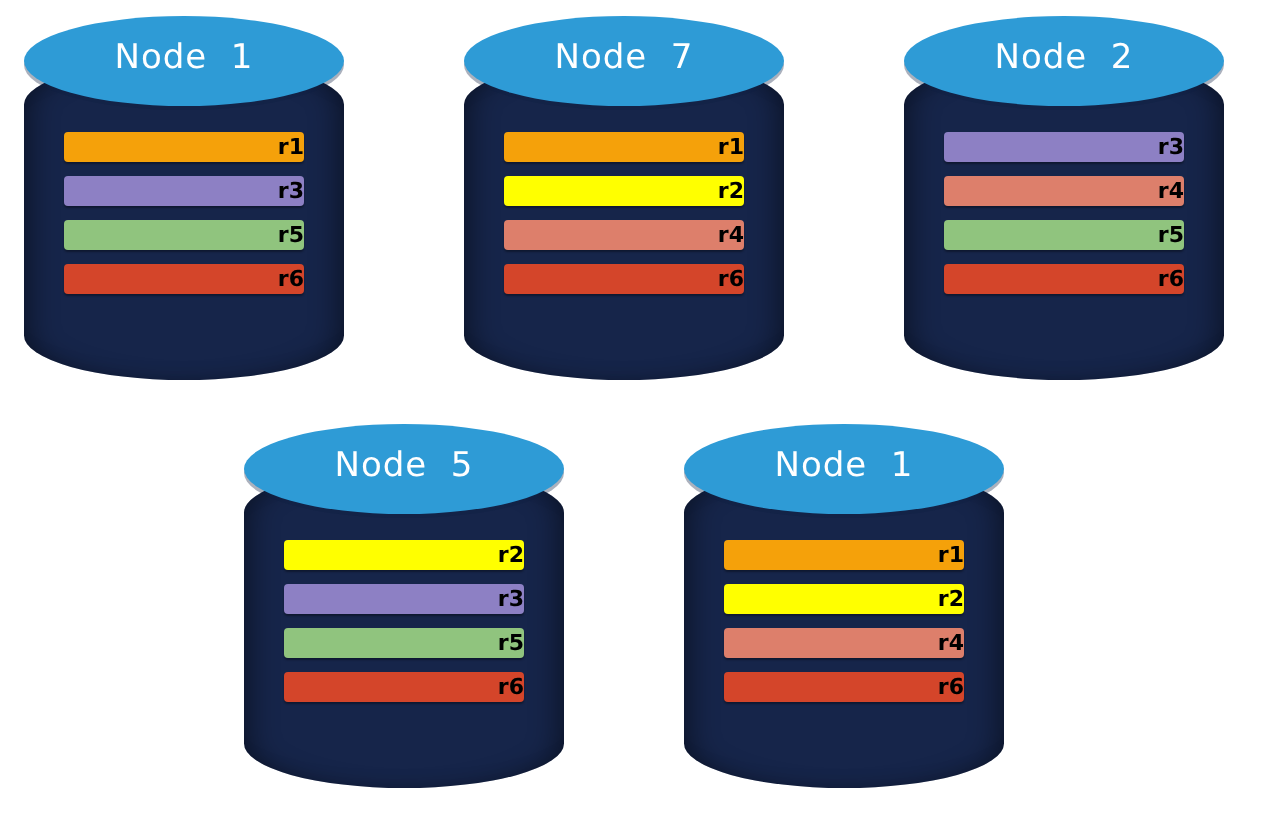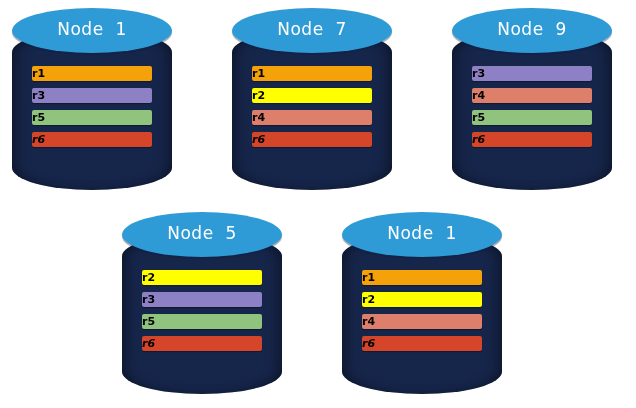--- a/index.html
+++ b/index.html
@@ -74,25 +74,25 @@
   }
 
   .replica {
     position: relative;
     height: 15px;
     margin-bottom: 7px;
     border-radius: 2px;
     color: #000000;
     font-size: 11px;
     font-weight: bold;
-    text-align: left;
+    text-align: right;
     line-height: 15px;
     box-shadow: 0 1px 1px rgba(0,0,0,0.35);
   }
-  .replica:last-child { margin-bottom: 0; font-style: italic; }
+  .replica:last-child { margin-bottom: 0; }
 </style>
 </head>
 <body>
 
 <div id="diagram">
     <div class="node" style="left: 12px; top: 8px;">
       <div class="cyl-body" style="background: rgb(22, 37, 74);"></div>
       <div class="cyl-top" style="background: rgb(46, 155, 214);"></div>
       <div class="node-label">Node  1</div>
       <div class="replica-stack">
@@ -109,21 +109,21 @@
       <div class="replica-stack">
         <div class="replica" style="background: rgb(245, 161, 10);">r1</div>
         <div class="replica" style="background: rgb(255, 255, 0);">r2</div>
         <div class="replica" style="background: rgb(221, 127, 107);">r4</div>
         <div class="replica" style="background: rgb(212, 69, 42);">r6</div>
       </div>
     </div>
     <div class="node" style="left: 452px; top: 8px;">
       <div class="cyl-body" style="background: rgb(22, 37, 74);"></div>
       <div class="cyl-top" style="background: rgb(46, 155, 214);"></div>
-      <div class="node-label">Node  9</div>
+      <div class="node-label">Node  2</div>
       <div class="replica-stack">
         <div class="replica" style="background: rgb(141, 128, 196);">r3</div>
         <div class="replica" style="background: rgb(221, 127, 107);">r4</div>
         <div class="replica" style="background: rgb(144, 196, 126);">r5</div>
         <div class="replica" style="background: rgb(212, 69, 42);">r6</div>
       </div>
     </div>
     <div class="node" style="left: 122px; top: 212px;">
       <div class="cyl-body" style="background: rgb(22, 37, 74);"></div>
       <div class="cyl-top" style="background: rgb(46, 155, 214);"></div>

